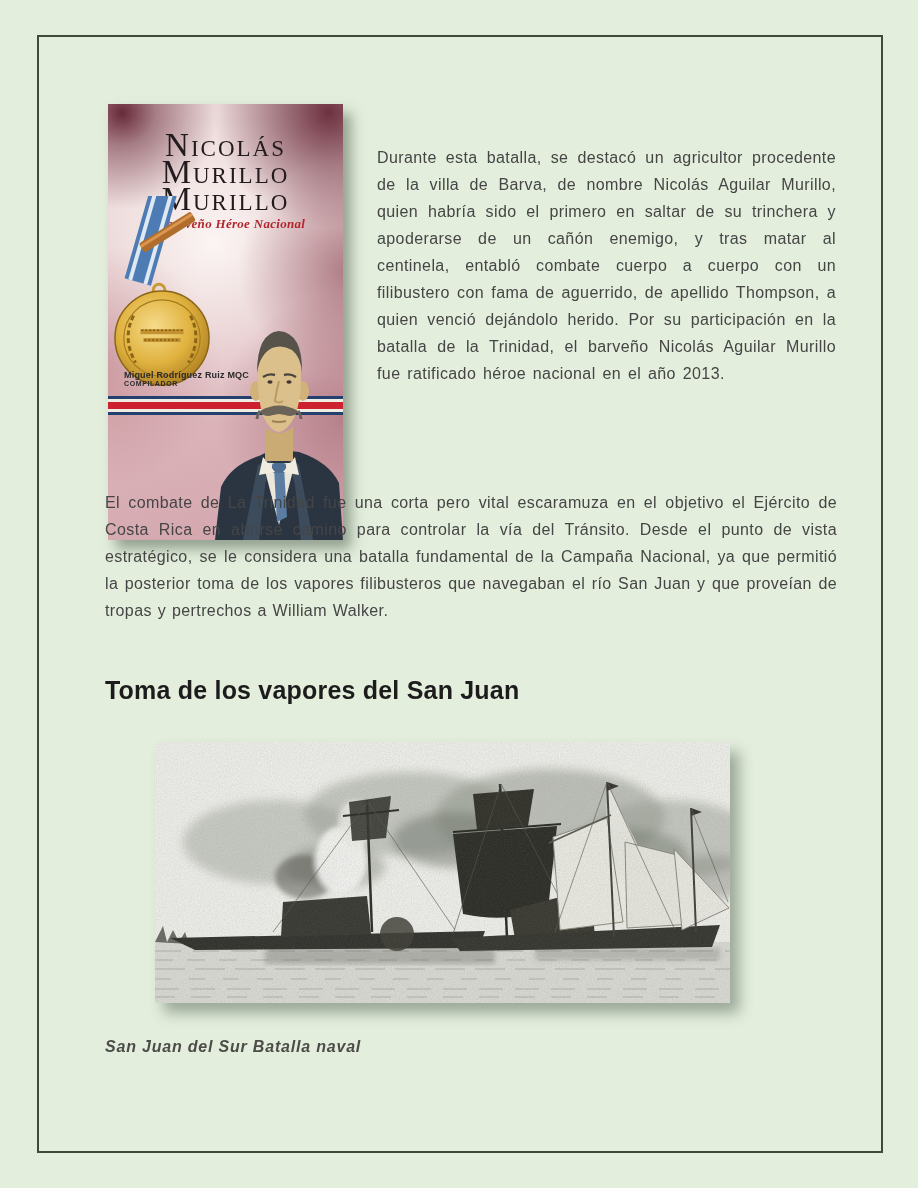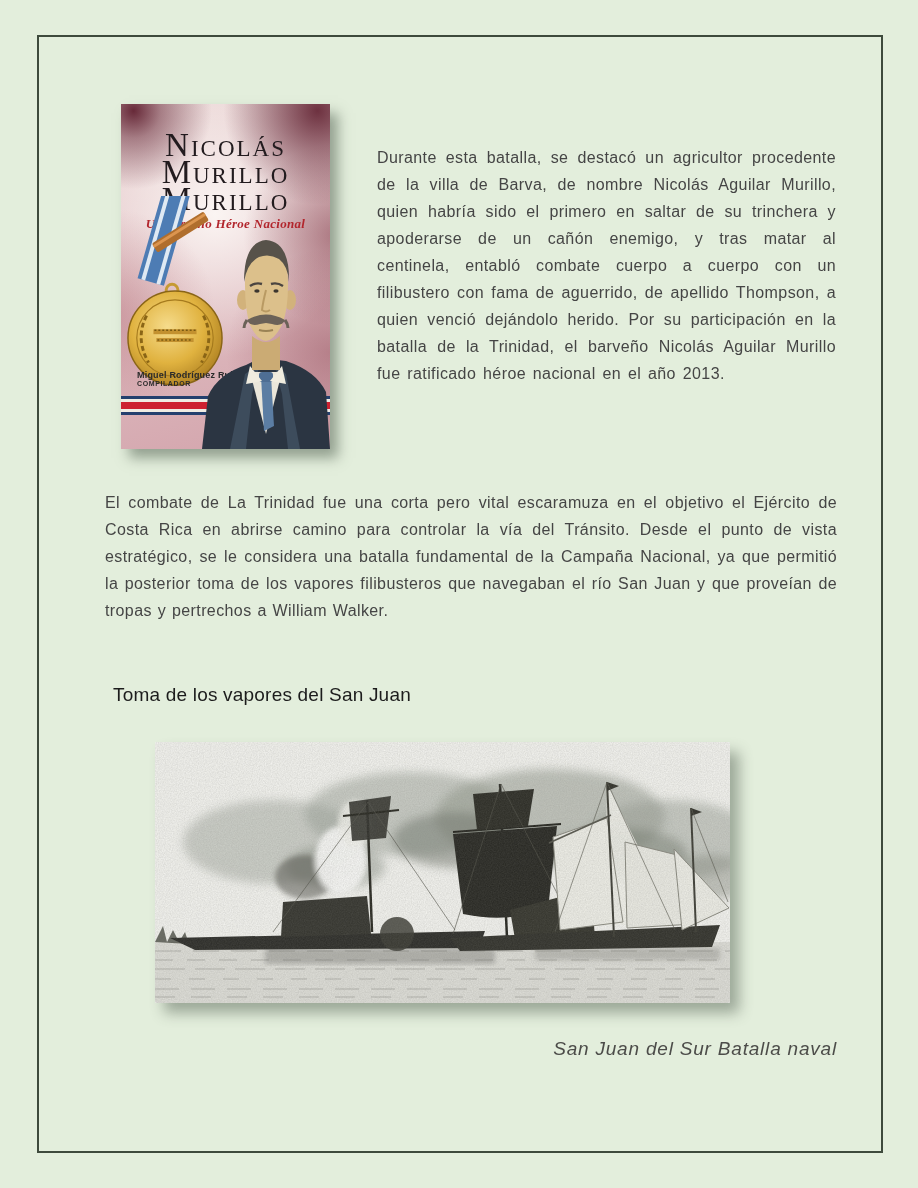--- a/index.html
+++ b/index.html
@@ -8,31 +8,32 @@
     background:#e3eedc;overflow:hidden;
     font-family:"Liberation Sans",sans-serif;color:#434343;
   }
   .frame{
     position:absolute;left:37px;top:35px;width:842px;height:1114px;
     border:2px solid #3e4a3c;pointer-events:none;
   }
 
   
   .cover{
-    position:absolute;left:121px;top:104px;width:209px;height:345px;
+    position:absolute;left:108px;top:104px;width:209px;height:436px;
     box-shadow:8px 9px 12px rgba(70,85,70,.5);
     overflow:hidden;
     background:
       radial-gradient(circle at 6% 2%, rgba(96,32,48,.95) 0%, rgba(96,32,48,.5) 7%, rgba(96,32,48,0) 20%),
       radial-gradient(circle at 94% 2%, rgba(96,32,48,.9) 0%, rgba(96,32,48,0) 24%),
       radial-gradient(circle at 102% 38%, rgba(128,58,72,.55) 0%, rgba(128,58,72,0) 30%),
       radial-gradient(circle at 100% 72%, rgba(140,70,84,.45) 0%, rgba(140,70,84,0) 32%),
       radial-gradient(circle at -4% 60%, rgba(175,100,110,.4) 0%, rgba(175,100,110,0) 34%),
       radial-gradient(circle at 45% 32%, rgba(255,253,250,.85) 0%, rgba(255,253,250,0) 55%),
       linear-gradient(165deg,#ecd9d8 0%, #e0bfc3 45%, #d3a4ac 100%);
+    padding-left: 26px;
   }
   .cover-title{
     position:absolute;left:0;top:28px;width:100%;text-align:center;
     font-family:"Liberation Serif",serif;font-variant:small-caps;
     font-size:33px;line-height:27px;letter-spacing:2px;color:#221b1e;
   }
   .cover-subtitle{
     position:absolute;left:0;top:112px;width:100%;text-align:center;
     font-family:"Liberation Serif",serif;font-style:italic;font-weight:bold;
     font-size:13px;color:#b2262d;letter-spacing:.3px;
@@ -54,31 +55,31 @@
     position:absolute;left:377px;top:144px;width:459px;margin:0;
     font-size:16px;line-height:27px;letter-spacing:.4px;word-spacing:2px;
     text-align:justify;color:#454545;
   }
   .body-para{
     position:absolute;left:105px;top:489px;width:732px;margin:0;
     font-size:16px;line-height:27px;letter-spacing:.4px;word-spacing:1px;
     text-align:justify;color:#454545;
   }
   .heading{
-    position:absolute;left:105px;top:676px;margin:8px;
-    font-size:19px;font-weight:normal;color:#1c1c1c;letter-spacing:.2px;
+    position:absolute;left:105px;top:676px;margin:0;
+    font-size:25px;font-weight:bold;color:#1c1c1c;letter-spacing:.2px;
   }
   .ship{
     position:absolute;left:155px;top:742px;width:575px;height:261px;
     box-shadow:9px 10px 14px rgba(70,85,70,.45);
     background:#f6f6f2;border-radius:2px;overflow:hidden;
   }
   .caption{
-    position:absolute;left:105px;top:1038px;width:732px;text-align:right;
-    font-size:19px;font-style:italic;color:#4c4c49;letter-spacing:.8px;
+    position:absolute;left:105px;top:1038px;width:732px;text-align:left;
+    font-size:16px;font-style:italic;color:#4c4c49;letter-spacing:.8px;font-weight:bold;
   }
 </style>
 </head>
 <body>
 
 <div class="page">
   <div class="frame"></div>
 
   <div class="cover">
     <div class="cover-title">

